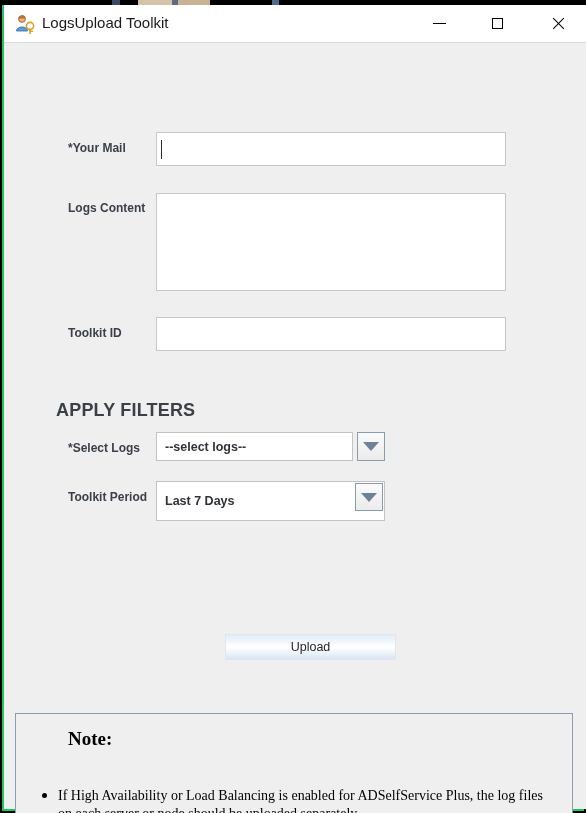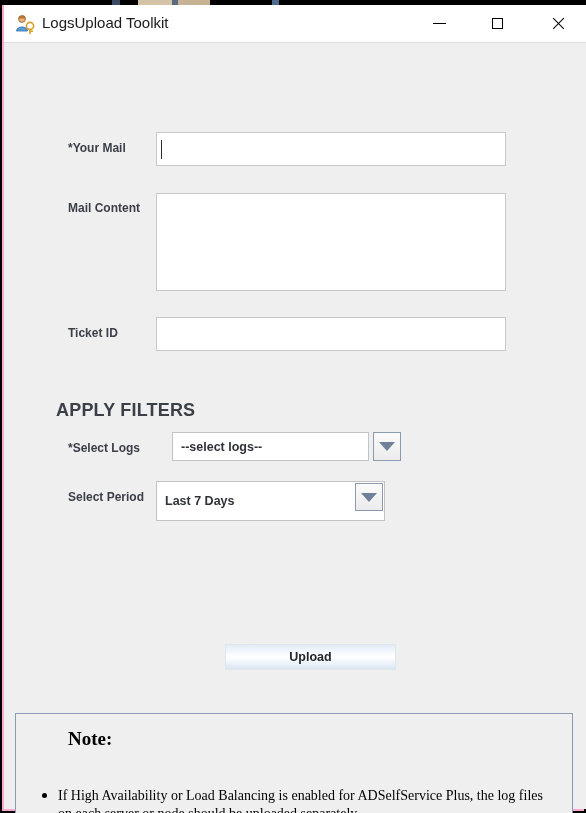--- a/index.html
+++ b/index.html
@@ -16,21 +16,21 @@
 
   
   #app-window {
     position: absolute;
     left: 0; top: 0;
     width: 586px;
     height: 813px;
     box-sizing: border-box;
     border: 2px solid #000000;
     border-top: 0;
-    background: #f9a8d4;
+    background: #22c55e;
     padding-left: 36px;
   }
 
   
   #behind-strip {
     position: absolute;
     left: 0; top: 0;
     width: 586px;
     height: 5px;
     background: #000000;
@@ -192,25 +192,24 @@
     height: 26px;
     box-sizing: border-box;
     border: 1px solid #dfe6ee;
     background: linear-gradient(to bottom,
                 #e3ecf6 0%, #eef4fb 22%, #ffffff 48%,
                 #fbfdfe 56%, #e6eef7 84%, #d9e5f2 100%);
     display: flex;
     align-items: center;
     justify-content: center;
     font-size: 12.5px;
-    font-weight: bold;
+    font-weight: normal;
     color: #22262b;
     font-family: "Liberation Sans", sans-serif;
     cursor: default;
-    margin-top: 10px;
   }
 
   
   #note-panel {
     position: absolute;
     left: 11px; top: 670px;
     width: 558px;
     height: 120px;
     box-sizing: border-box;
     border: 1px solid #8b9bb1;
@@ -295,37 +294,37 @@
       <span class="glyph-close"></span>
     </div>
   </div>
 
   <div id="client">
 
     <div class="field-label" style="left:52px; top:98px;">*Your Mail</div>
     <input class="txt-input" type="text" style="left: 152px; top: 89px; width: 350px; height: 34px;" placeholder="">
     <div id="caret"></div>
 
-    <div class="field-label" style="left:52px; top:158px;">Mail Content</div>
+    <div class="field-label" style="left:52px; top:158px;">Logs Content</div>
     <textarea class="txt-input" style="left: 152px; top: 150px; width: 350px; height: 98px;" placeholder=""></textarea>
 
-    <div class="field-label" style="left:52px; top:283px;">Ticket ID</div>
+    <div class="field-label" style="left:52px; top:283px;">Toolkit ID</div>
     <input class="txt-input" type="text" style="left: 152px; top: 274px; width: 350px; height: 34px;" placeholder="">
 
     <div id="apply-filters">APPLY FILTERS</div>
 
     <div class="field-label" style="left:52px; top:398px;">*Select Logs</div>
-    <div class="combo-wrap" style="left:168px; top:389px; width:229px; height:29px;">
+    <div class="combo-wrap" style="left:152px; top:389px; width:229px; height:29px;">
       <div class="combo-text" style="width:197px; height:29px;">--select logs--</div>
       <div class="combo-btn" style="left:201px; width:28px; height:29px;">
         <span class="arrow-down"></span>
       </div>
     </div>
 
-    <div class="field-label" style="left:52px; top:447px;">Select Period</div>
+    <div class="field-label" style="left:52px; top:447px;">Toolkit Period</div>
     <div class="combo-wrap" style="left:152px; top:438px; width:229px; height:32px;">
       <div class="combo-text" style="width:229px; height:40px;">Last 7 Days</div>
       <div class="combo-btn" style="left:199px; width:28px; height:28px; top:2px;">
         <span class="arrow-down"></span>
       </div>
     </div>
 
     <div id="upload-btn">Upload</div>
 
     <div id="note-panel">

